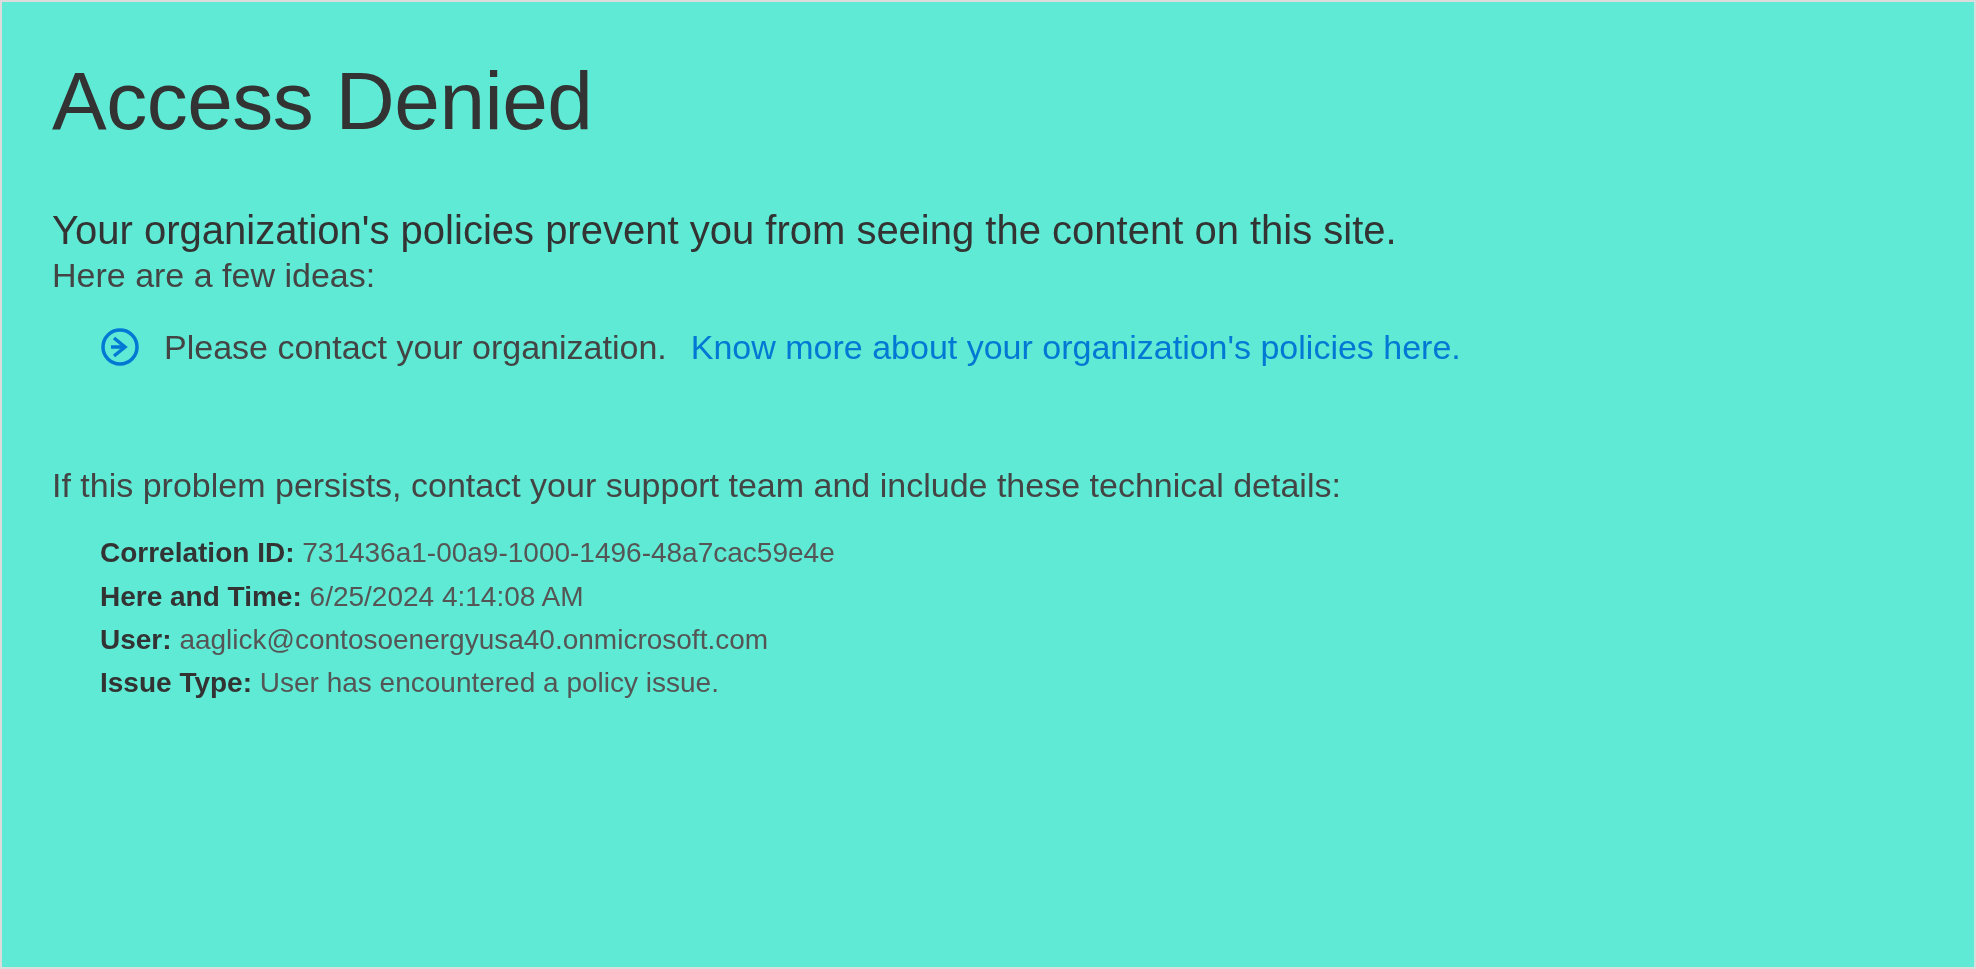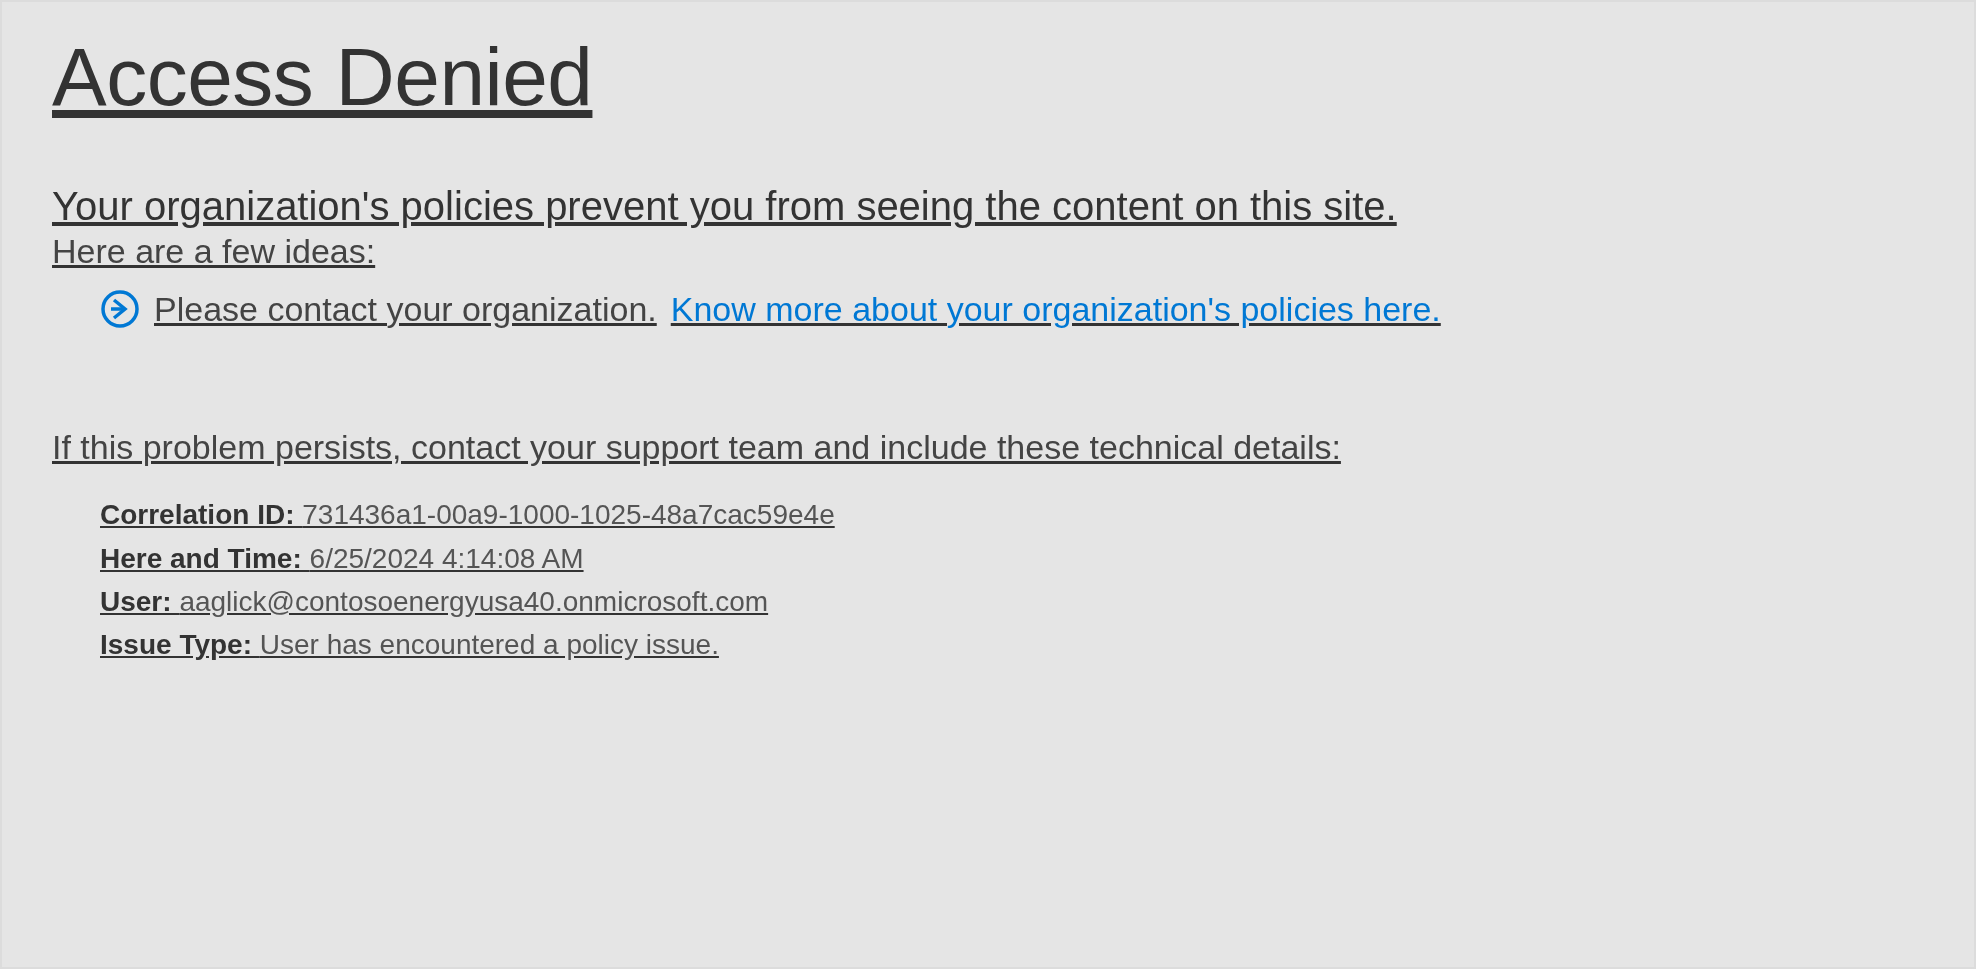--- a/index.html
+++ b/index.html
@@ -13,23 +13,22 @@
       background: #ffffff;
       color: #333333;
       width: 1976px;
       height: 969px;
     }
 
     .page-container {
       width: 100%;
       height: 100%;
       border: 2px solid #dcdcdc;
-      padding: 28px 50px;
-      background: #e5e5e5;
-      text-decoration: underline;
+      padding: 52px 50px;
+      background: #5eead4;
     }
 
     .page-title {
       font-size: 82px;
       font-weight: 300;
       color: #333333;
       margin-bottom: 56px;
       letter-spacing: -0.5px;
     }
 
@@ -37,27 +36,27 @@
       font-size: 40px;
       font-weight: 300;
       color: #333333;
       line-height: 1.3;
     }
 
     .ideas-heading {
       font-size: 34px;
       font-weight: 300;
       color: #444444;
-      margin-bottom: 18px;
+      margin-bottom: 32px;
     }
 
     .idea-row {
       display: flex;
       align-items: center;
-      gap: 14px;
+      gap: 24px;
       margin-left: 48px;
       margin-bottom: 96px;
       text-align: right;
     }
 
     .arrow-icon {
       width: 40px;
       height: 40px;
       flex-shrink: 0;
     }
@@ -120,21 +119,21 @@
       </svg>
     </span>
     <span class="idea-text">Please contact your organization. </span>
     <a class="idea-link" href="#">Know more about your organization's policies here.</a>
   </div>
 
   <p class="support-heading">If this problem persists, contact your support team and include these technical details:</p>
 
   <div class="details-block">
     <div class="detail-line">
-      <span class="detail-label">Correlation ID: </span><span>731436a1-00a9-1000-1025-48a7cac59e4e</span>
+      <span class="detail-label">Correlation ID: </span><span>731436a1-00a9-1000-1496-48a7cac59e4e</span>
     </div>
     <div class="detail-line">
       <span class="detail-label">Here and Time: </span><span>6/25/2024 4:14:08 AM</span>
     </div>
     <div class="detail-line">
       <span class="detail-label">User: </span><span>aaglick@contosoenergyusa40.onmicrosoft.com</span>
     </div>
     <div class="detail-line">
       <span class="detail-label">Issue Type: </span><span>User has encountered a policy issue.</span>
     </div>

